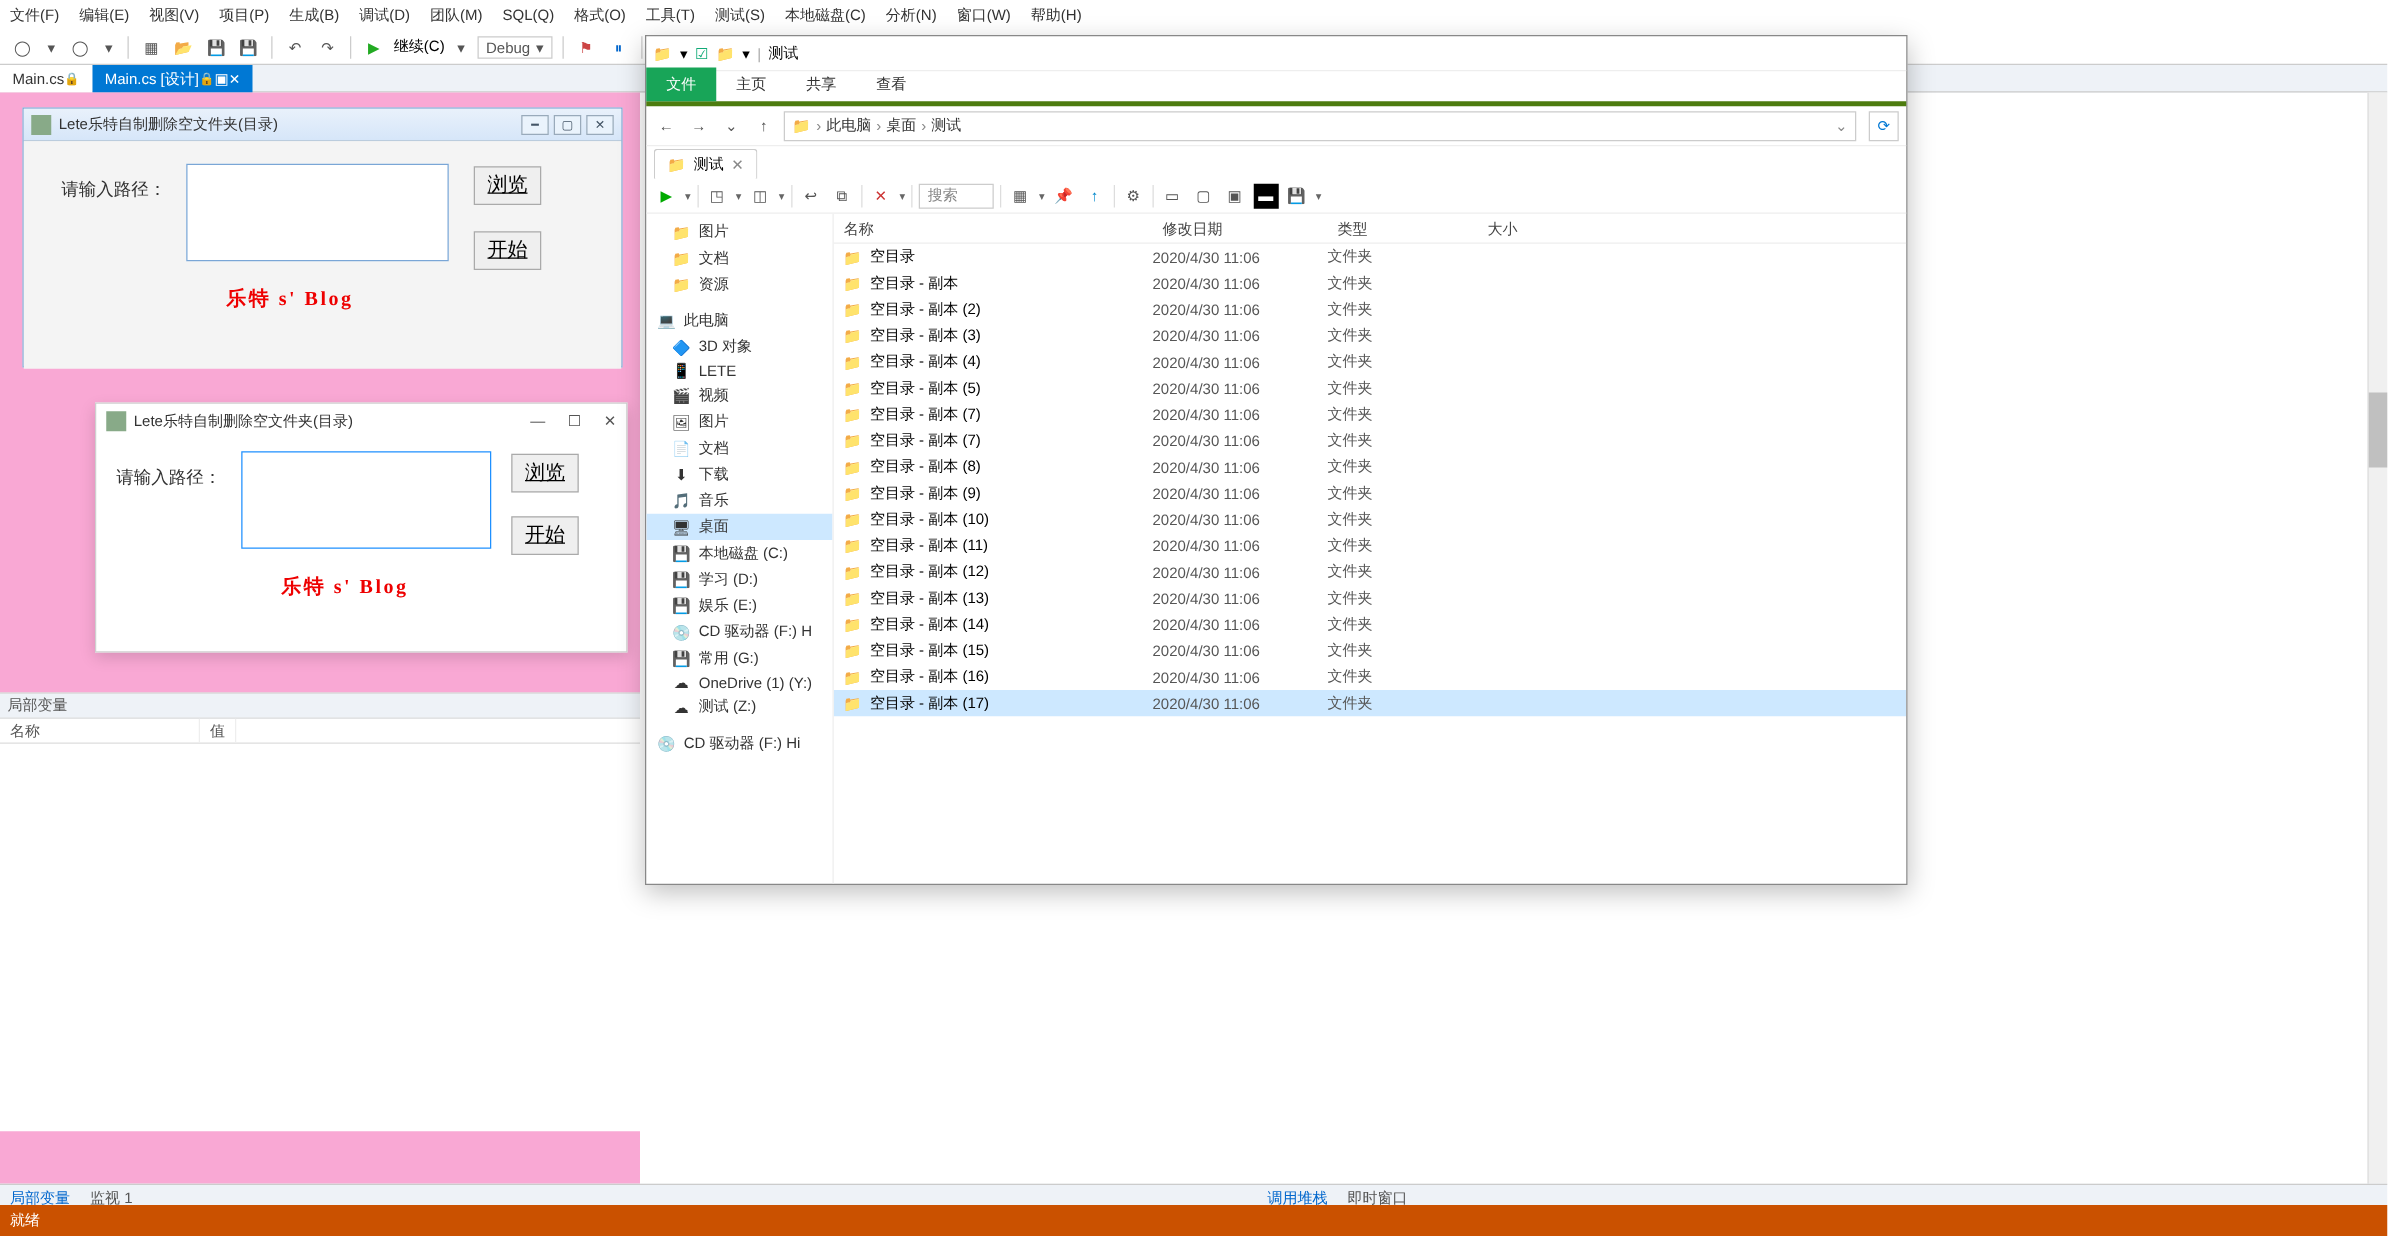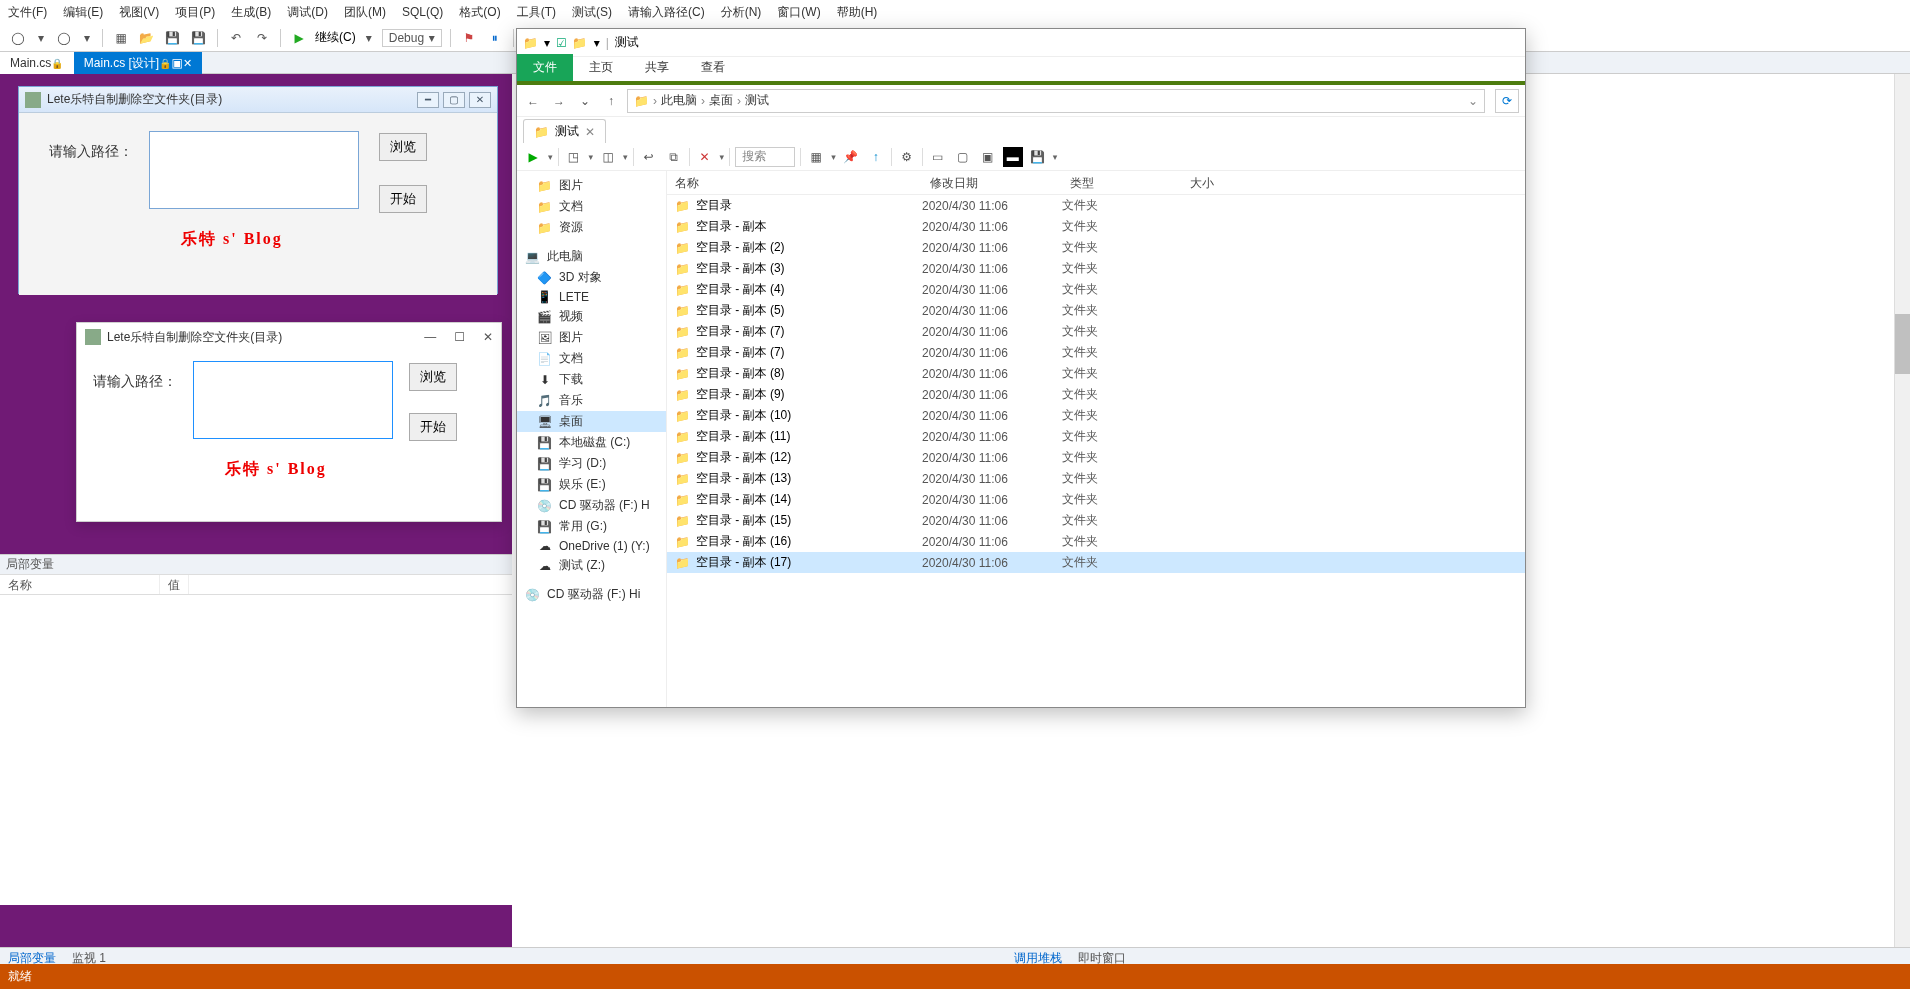--- a/index.html
+++ b/index.html
@@ -19,33 +19,33 @@
 
 .tabstrip { height:22px; display:flex; background:#eef2f7; border-bottom:1px solid #ccc; }
 .tab { padding:0 10px; display:flex; align-items:center; gap:0; height:22px; }
 .tab.inactive { background:#fff; color:#333; }
 .tab.active { background:#0078d4; color:#fff; }
 .tab .pin { font-size:10px; }
 .tab .x { font-size:11px; }
 
 
 .main { position:relative; height:calc(989px - 24px - 28px - 22px - 22px - 20px); display:flex; }
-.left-pane { width:512px; background:#701a75; position:relative; }
+.left-pane { width:512px; background:#f9a8d4; position:relative; }
 
 
 .designer-win { position:absolute; border:1px solid #7aa6d6; background:#f4f4f4; }
 .dw-title { height:26px; background:linear-gradient(#e9f1fb,#d6e6f9); display:flex; align-items:center; padding:0 6px; border-bottom:1px solid #bcd; }
 .dw-avatar { width:16px; height:16px; background:#8a8; margin-right:6px; }
 .dw-title-txt { flex:1; color:#333; }
 .dw-btns { display:flex; gap:4px; }
 .dw-btn { width:22px; height:16px; border:1px solid #9ab; background:#eaf3fc; display:flex; align-items:center; justify-content:center; font-size:10px; color:#456; }
 .dw-body { padding:20px 16px; background:#f4f4f4; position:relative; }
 .dw-label { position:absolute; color:#333; font-family:"SimSun",serif; font-size:14px; }
 .dw-textbox { position:absolute; border:1px solid #7aa6d6; background:#fff; }
-.dw-button { position:absolute; border:1px solid #aaa; background:#efefef; padding:4px 10px; font-size:13px; }
+.dw-button { position:absolute; border:1px solid #aaa; background:#efefef; padding:4px 10px; font-size:16px;text-decoration:underline; }
 .dw-blog { position:absolute; color:#e00; font-family:"SimSun",serif; font-size:16px; font-weight:bold; letter-spacing:2px; }
 
 .runtime-win { position:absolute; border:1px solid #cfcfcf; background:#fff; box-shadow:0 4px 12px rgba(0,0,0,.15); }
 .rw-title { height:28px; display:flex; align-items:center; padding:0 8px; }
 .rw-avatar { width:16px; height:16px; background:#8a8; margin-right:6px; }
 .rw-title-txt { flex:1; color:#333; }
 .rw-btns { display:flex; gap:18px; color:#555; }
 .rw-body { padding:26px 20px 20px; position:relative; }
 
 
@@ -126,21 +126,21 @@
     <span>编辑(E)</span>
     <span>视图(V)</span>
     <span>项目(P)</span>
     <span>生成(B)</span>
     <span>调试(D)</span>
     <span>团队(M)</span>
     <span>SQL(Q)</span>
     <span>格式(O)</span>
     <span>工具(T)</span>
     <span>测试(S)</span>
-    <span>请输入路径(C)</span>
+    <span>本地磁盘(C)</span>
     <span>分析(N)</span>
     <span>窗口(W)</span>
     <span>帮助(H)</span>
   </div>
 
 <div class="toolbar">
   <span class="tb-btn ico">◯</span>
   <span class="tb-drop">▾</span>
   <span class="tb-btn ico">◯</span>
   <span class="tb-drop">▾</span>

